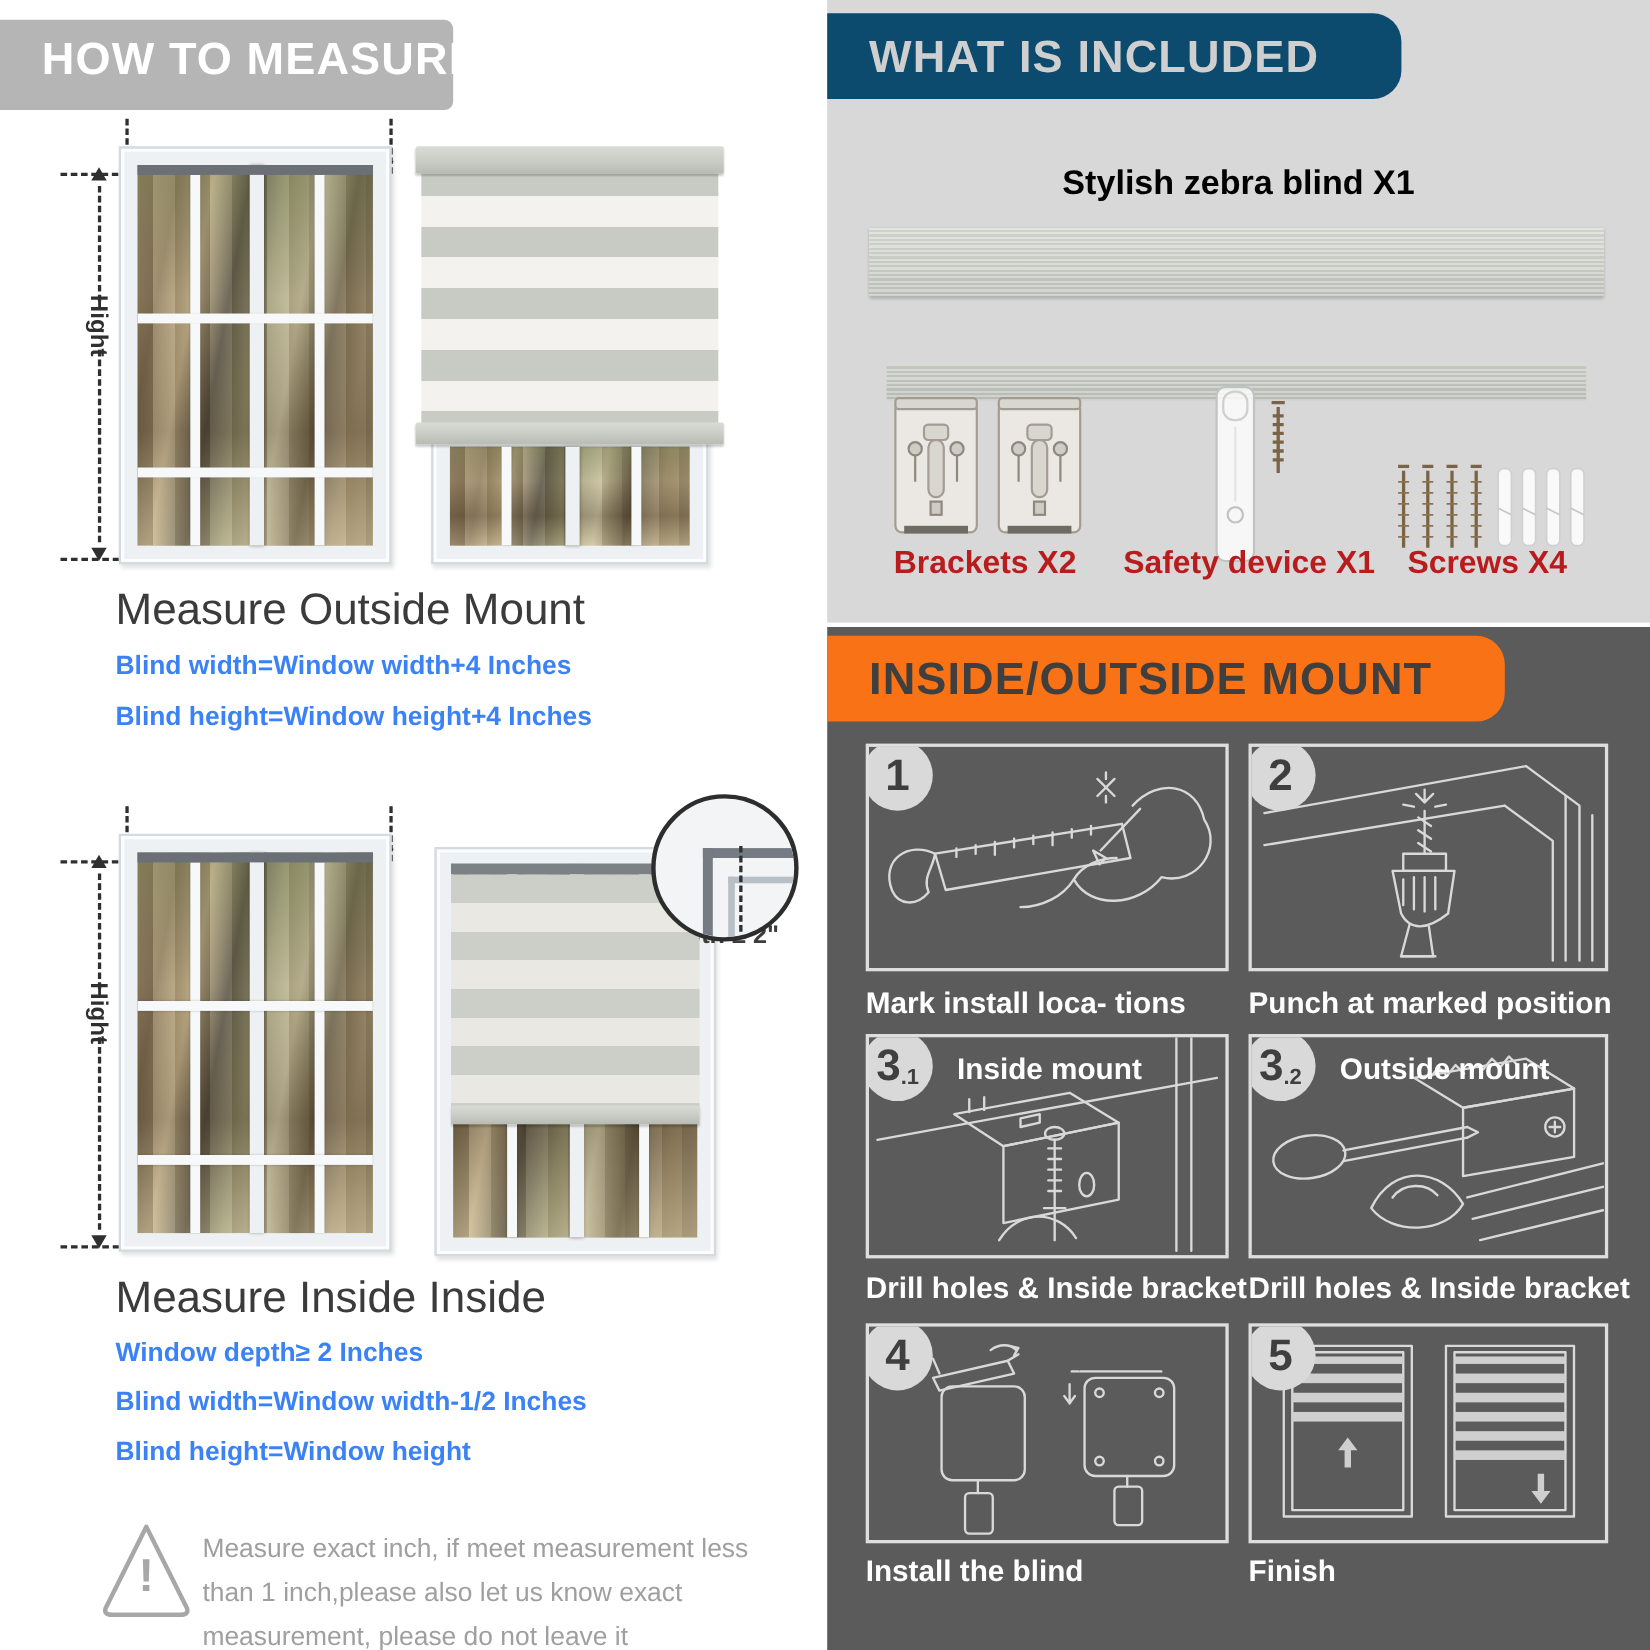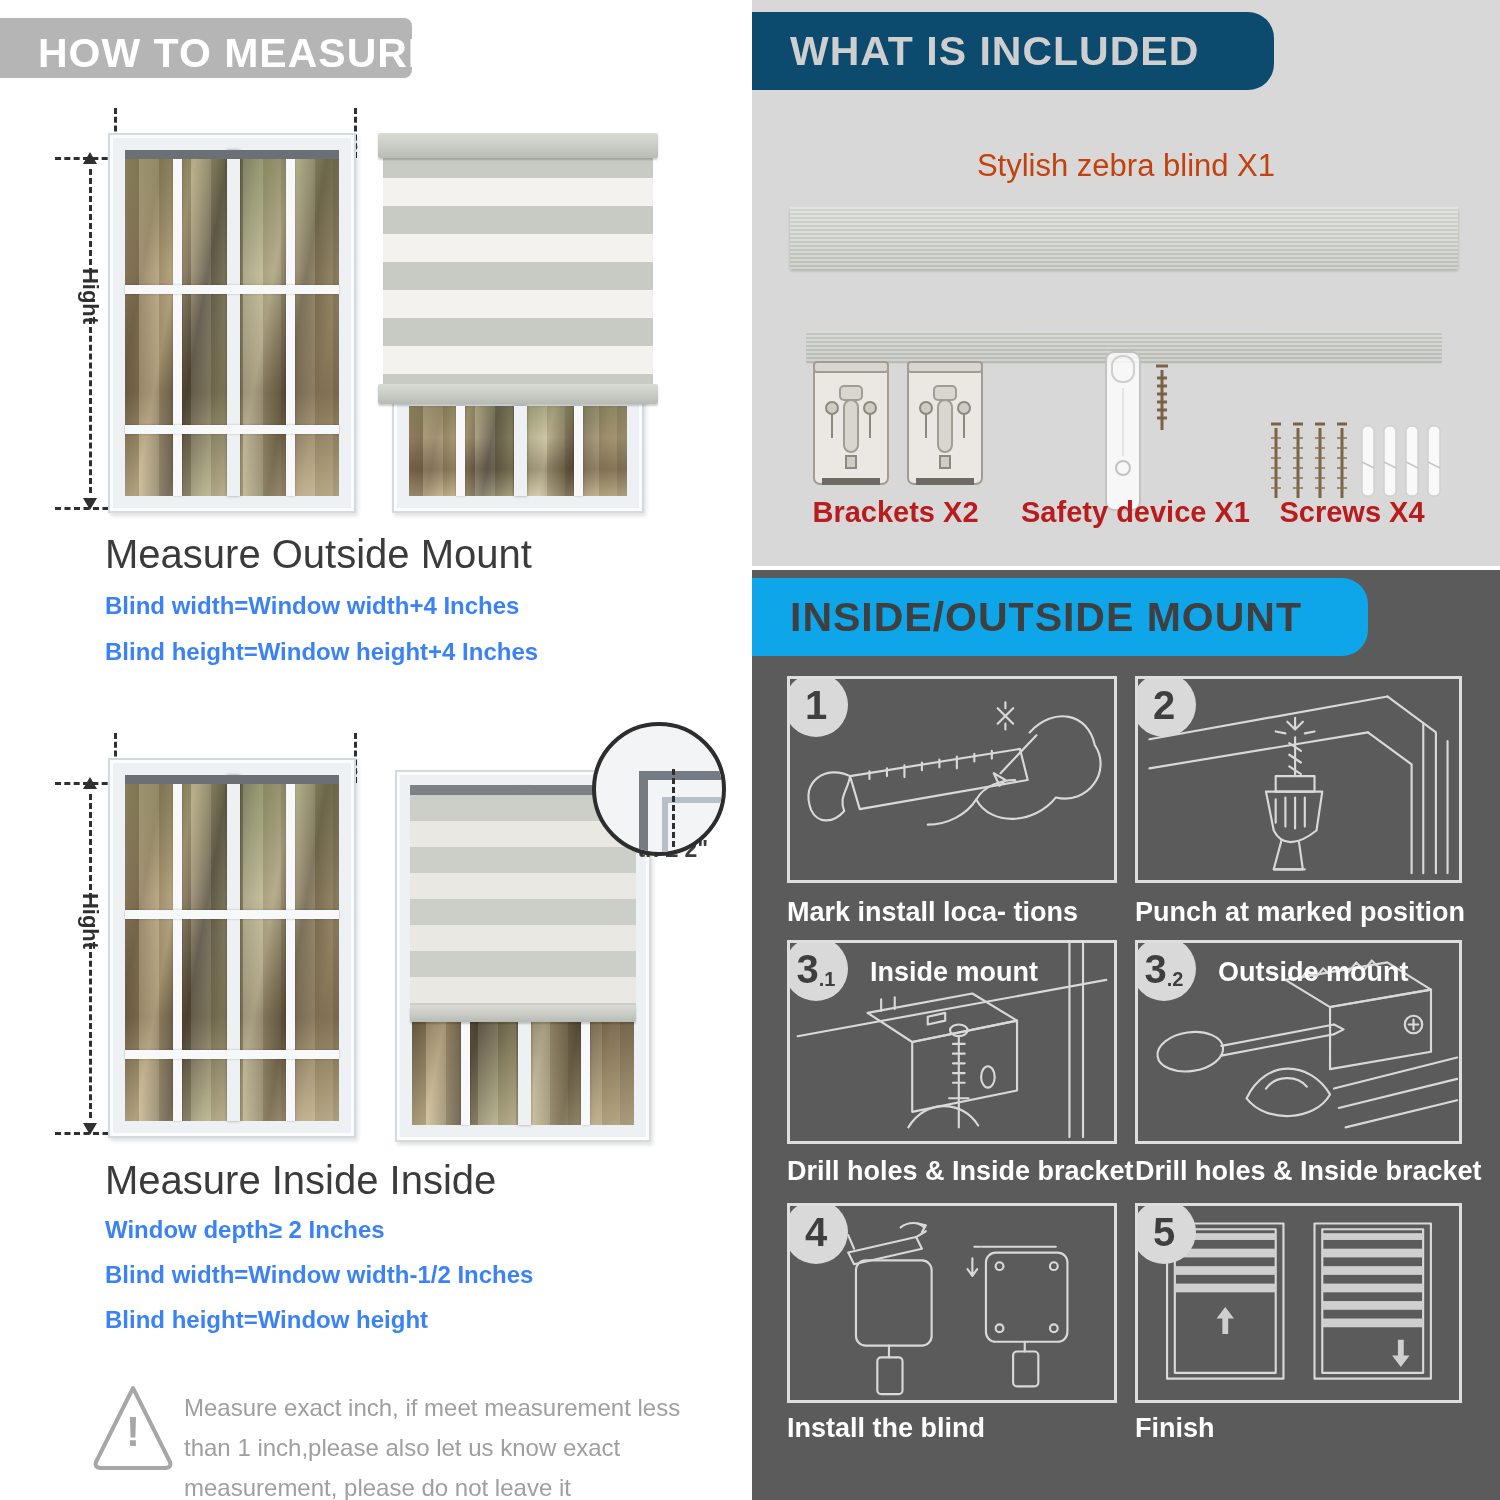--- a/index.html
+++ b/index.html
@@ -4,27 +4,27 @@
 <style>
   html,body{margin:0;padding:0;}
   body{
     width:1500px;height:1500px;position:relative;overflow:hidden;
     background:#ffffff;font-family:"Liberation Sans", sans-serif;
   }
   .abs{position:absolute;}
 
   
   .hdr-bar{
-    box-sizing:border-box;height:60px;line-height:70px;
+    box-sizing:border-box;height:82px;line-height:70px;
     font-weight:bold;font-size:41px;letter-spacing:1px;padding-left:38px;
     white-space:nowrap;
   }
   #how-header{left:0;top:18px;width:412px;background:#b5b5b5;color:#ffffff;border-radius:0 8px 8px 0;}
   #included-header{left:752px;top:12px;width:522px;height:78px;line-height:78px;background:#0c4a6e;color:#cfcfcf;border-radius:0 26px 26px 0;}
-  #mount-header{left:752px;top:578px;width:616px;height:78px;line-height:78px;background:#0ea5e9;color:#3f3f3f;border-radius:0 26px 26px 0;z-index:3;}
+  #mount-header{left:752px;top:578px;width:616px;height:78px;line-height:78px;background:#f97316;color:#3f3f3f;border-radius:0 26px 26px 0;z-index:3;}
 
   
   #panel-included{left:752px;top:0;width:748px;height:566px;background:#d8d8d8;}
   #panel-mount{left:752px;top:570px;width:748px;height:930px;background:#5b5b5b;}
 
   
   .window{
     box-sizing:border-box;background:#eef1f4;border:2px solid #d3dae0;
     box-shadow:2px 3px 4px rgba(0,0,0,0.12), inset 0 0 0 3px #fafcfd;
   }
@@ -67,21 +67,21 @@
   .tick-h{border-top:3px dashed #2f2f2f;height:0;}
   .tick-v{border-left:3px dashed #2f2f2f;width:0;}
 
   
   .h-main{font-size:40px;font-weight:normal;color:#3b3b3b;white-space:nowrap;}
   .h-line{font-size:24px;font-weight:bold;color:#3b82f6;white-space:nowrap;}
   .warn-text{font-size:24px;color:#9f9f9f;line-height:40px;white-space:nowrap;}
 
   
   .inc-label{font-size:29px;font-weight:bold;color:#b91c1c;text-align:center;white-space:nowrap;}
-  #blind-label{font-size:31px;font-weight:normal;color:#c2410c;text-align:center;}
+  #blind-label{font-size:31px;font-weight:bold;color:#000000;text-align:center;}
   .brushed{position:relative;}
   .brushed:before{content:"";position:absolute;inset:0;
     background:repeating-linear-gradient(180deg,rgba(255,255,255,0.25) 0 2px,rgba(0,0,0,0.04) 2px 4px);}
 
   
   .step-panel{
     box-sizing:border-box;border:3px solid #dedede;background:#5b5b5b;overflow:hidden;
   }
   .badge{
     position:absolute;left:-6px;top:-6px;width:64px;height:64px;border-radius:50%;

